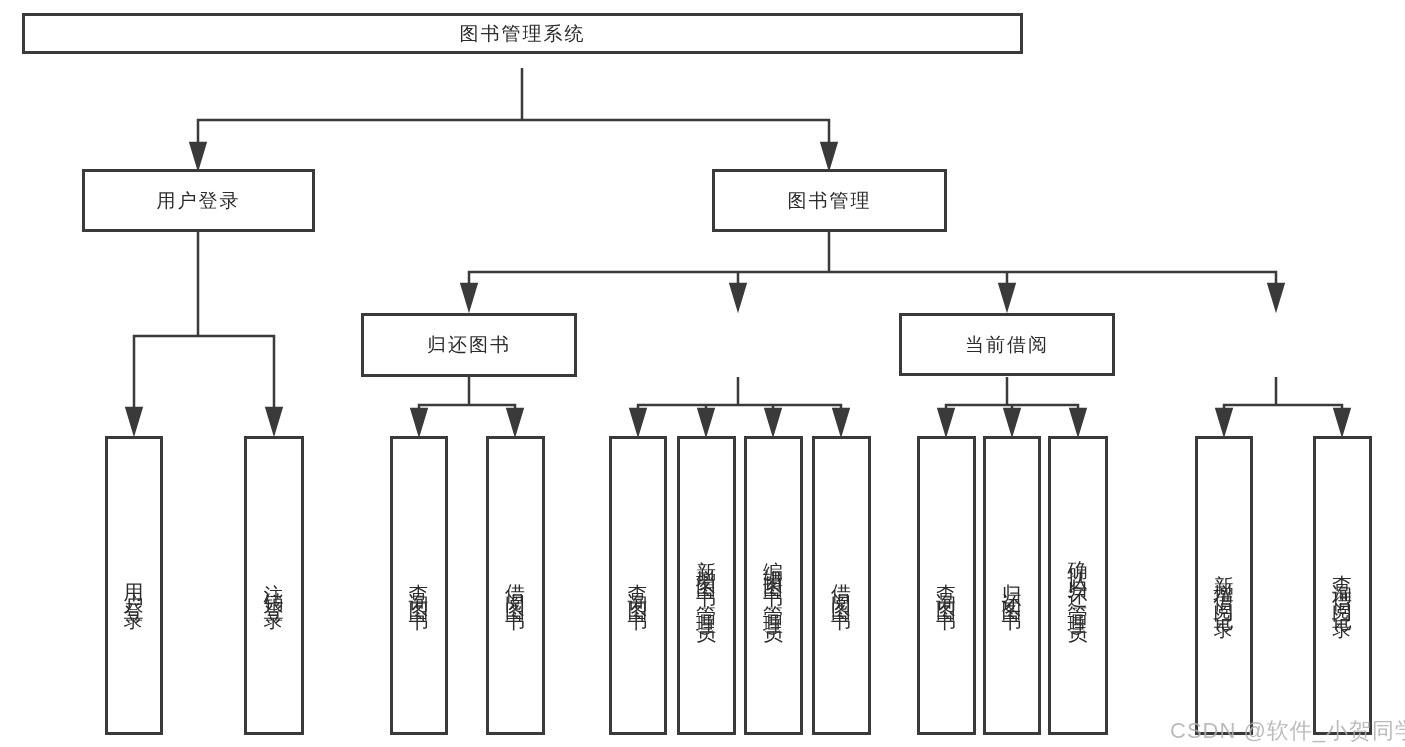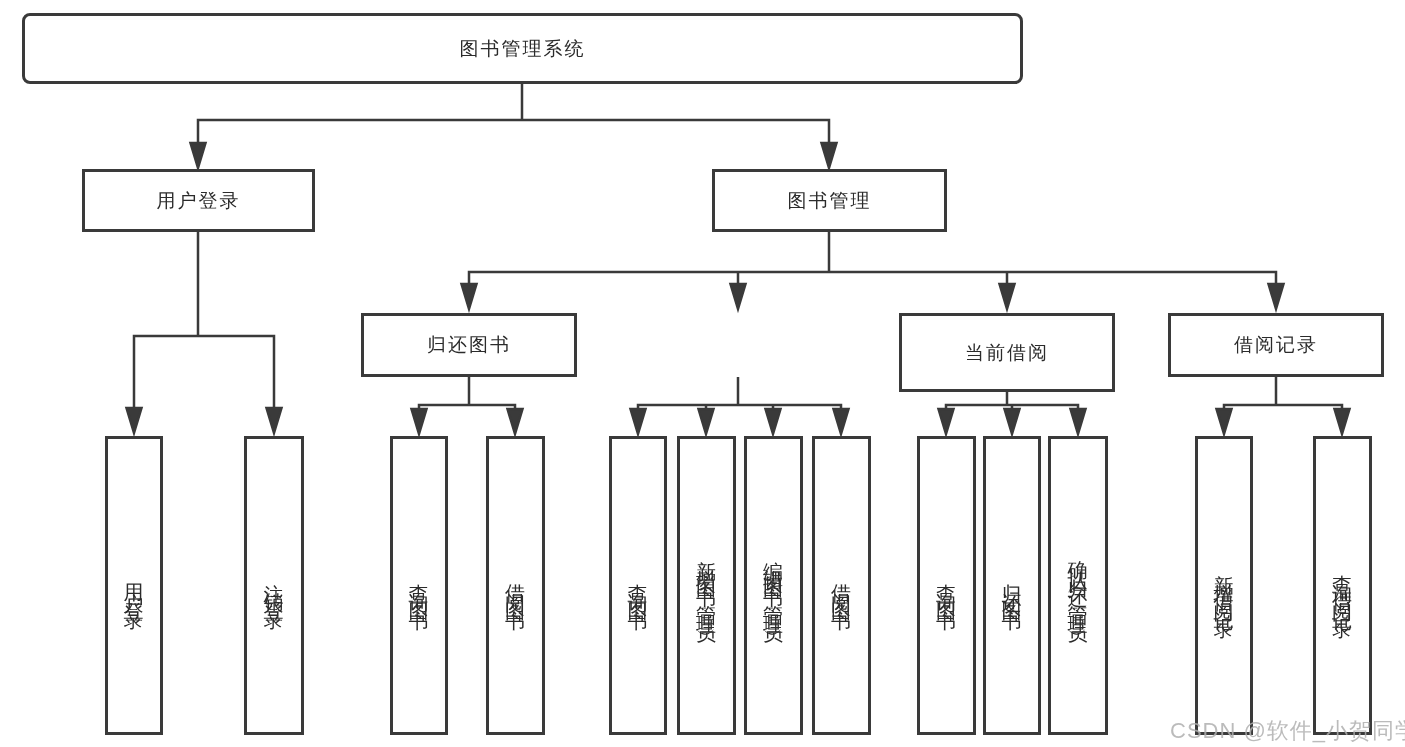--- a/index.html
+++ b/index.html
@@ -32,26 +32,26 @@
     letter-spacing: 2px;
     white-space: nowrap;
   }
   .v-box {
     writing-mode: vertical-rl;
     text-orientation: mixed;
     font-size: 20px;
     letter-spacing: 9px;
     line-height: 1;
   }
-  .root-box    { left: 22px;   top: 13px;  width: 1001px; height: 71px; border-radius: 8px; }
+  .root-box    { left: 22px;   top: 13px;  width: 1001px; height: 41px; }
   .lvl2-a      { left: 82px;   top: 169px; width: 233px;  height: 63px; }
   .lvl2-b      { left: 712px;  top: 169px; width: 235px;  height: 63px; }
   .lvl3-a      { left: 361px;  top: 313px; width: 216px;  height: 64px; }
   .lvl3-b      { left: 630px;  top: 313px; width: 216px;  height: 64px; }
-  .lvl3-c      { left: 899px;  top: 313px; width: 216px;  height: 79px; }
+  .lvl3-c      { left: 899px;  top: 313px; width: 216px;  height: 63px; }
   .lvl3-d      { left: 1168px; top: 313px; width: 216px;  height: 64px; }
   .leaf        { top: 436px; height: 299px; }
   .leaf-0  { left: 105px;  width: 58px; }
   .leaf-1  { left: 244px;  width: 60px; }
   .leaf-2  { left: 390px;  width: 58px; }
   .leaf-3  { left: 486px;  width: 59px; }
   .leaf-4  { left: 609px;  width: 58px; }
   .leaf-5  { left: 677px;  width: 59px; }
   .leaf-6  { left: 744px;  width: 59px; }
   .leaf-7  { left: 812px;  width: 59px; }
@@ -122,21 +122,20 @@
     </g>
   </svg>
 
   <div class="box h-box root-box">图书管理系统</div>
 
   <div class="box h-box lvl2-a">用户登录</div>
   <div class="box h-box lvl2-b">图书管理</div>
 
   <div class="box h-box lvl3-a">归还图书</div>
   <div class="box h-box lvl3-c">当前借阅</div>
-  <div class="box h-box lvl3-d">借阅记录</div>
 
   <div class="box v-box leaf leaf-0">用户登录</div>
   <div class="box v-box leaf leaf-1">注销登录</div>
 
   <div class="box v-box leaf leaf-2">查询图书</div>
   <div class="box v-box leaf leaf-3">借阅图书</div>
 
   <div class="box v-box leaf leaf-4">查询图书</div>
   <div class="box v-box leaf leaf-5">新增图书（管理员）</div>
   <div class="box v-box leaf leaf-6">编辑图书（管理员）</div>

